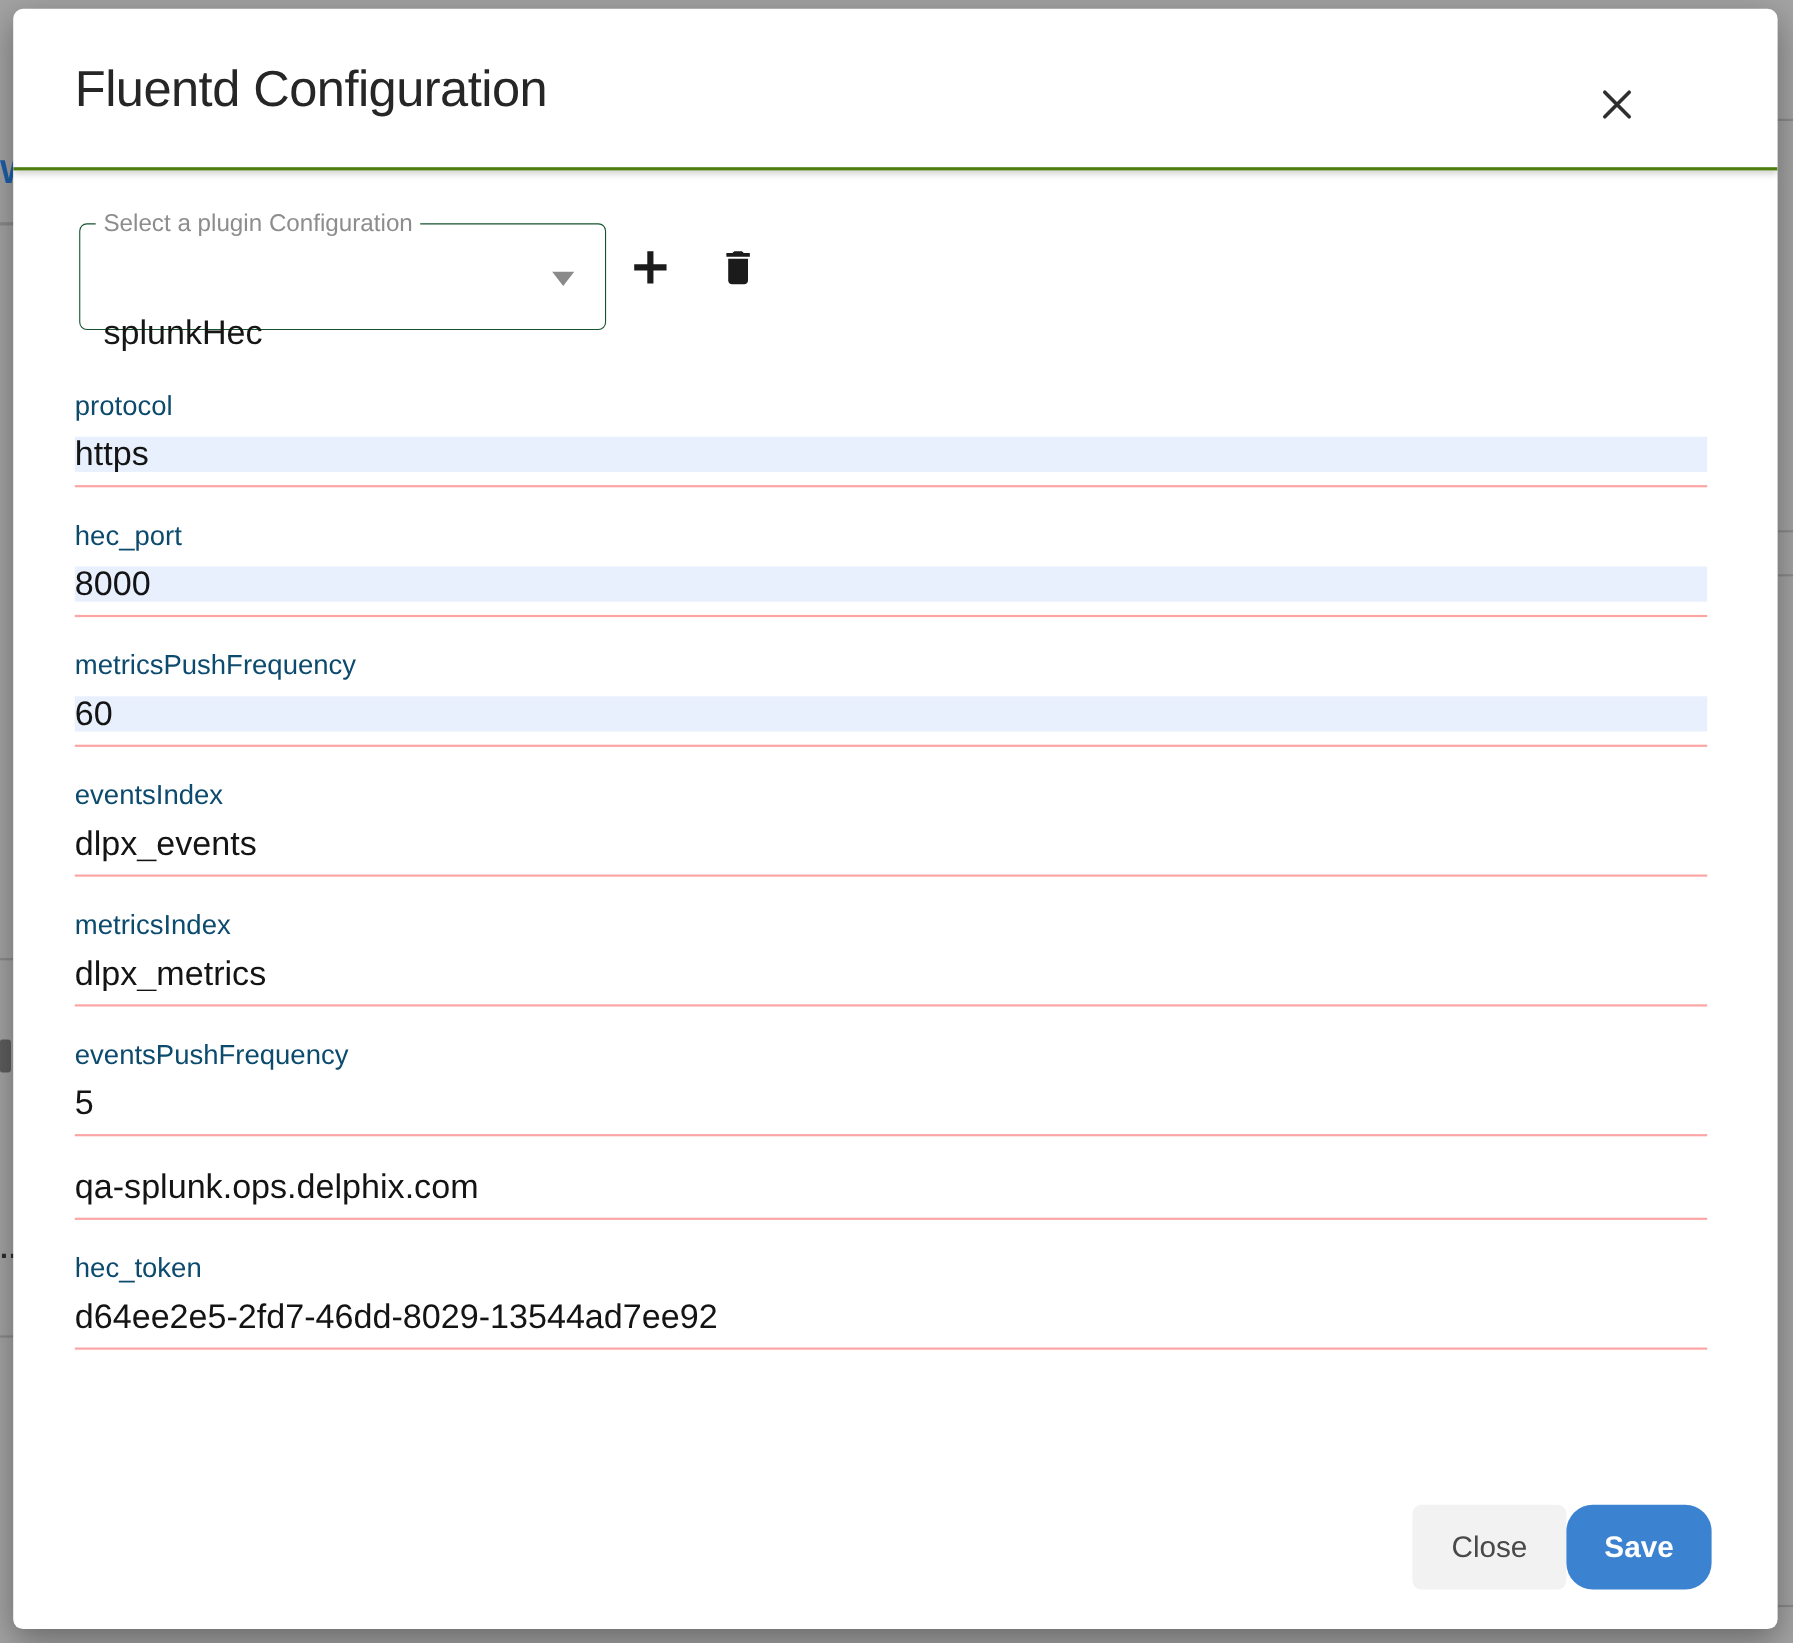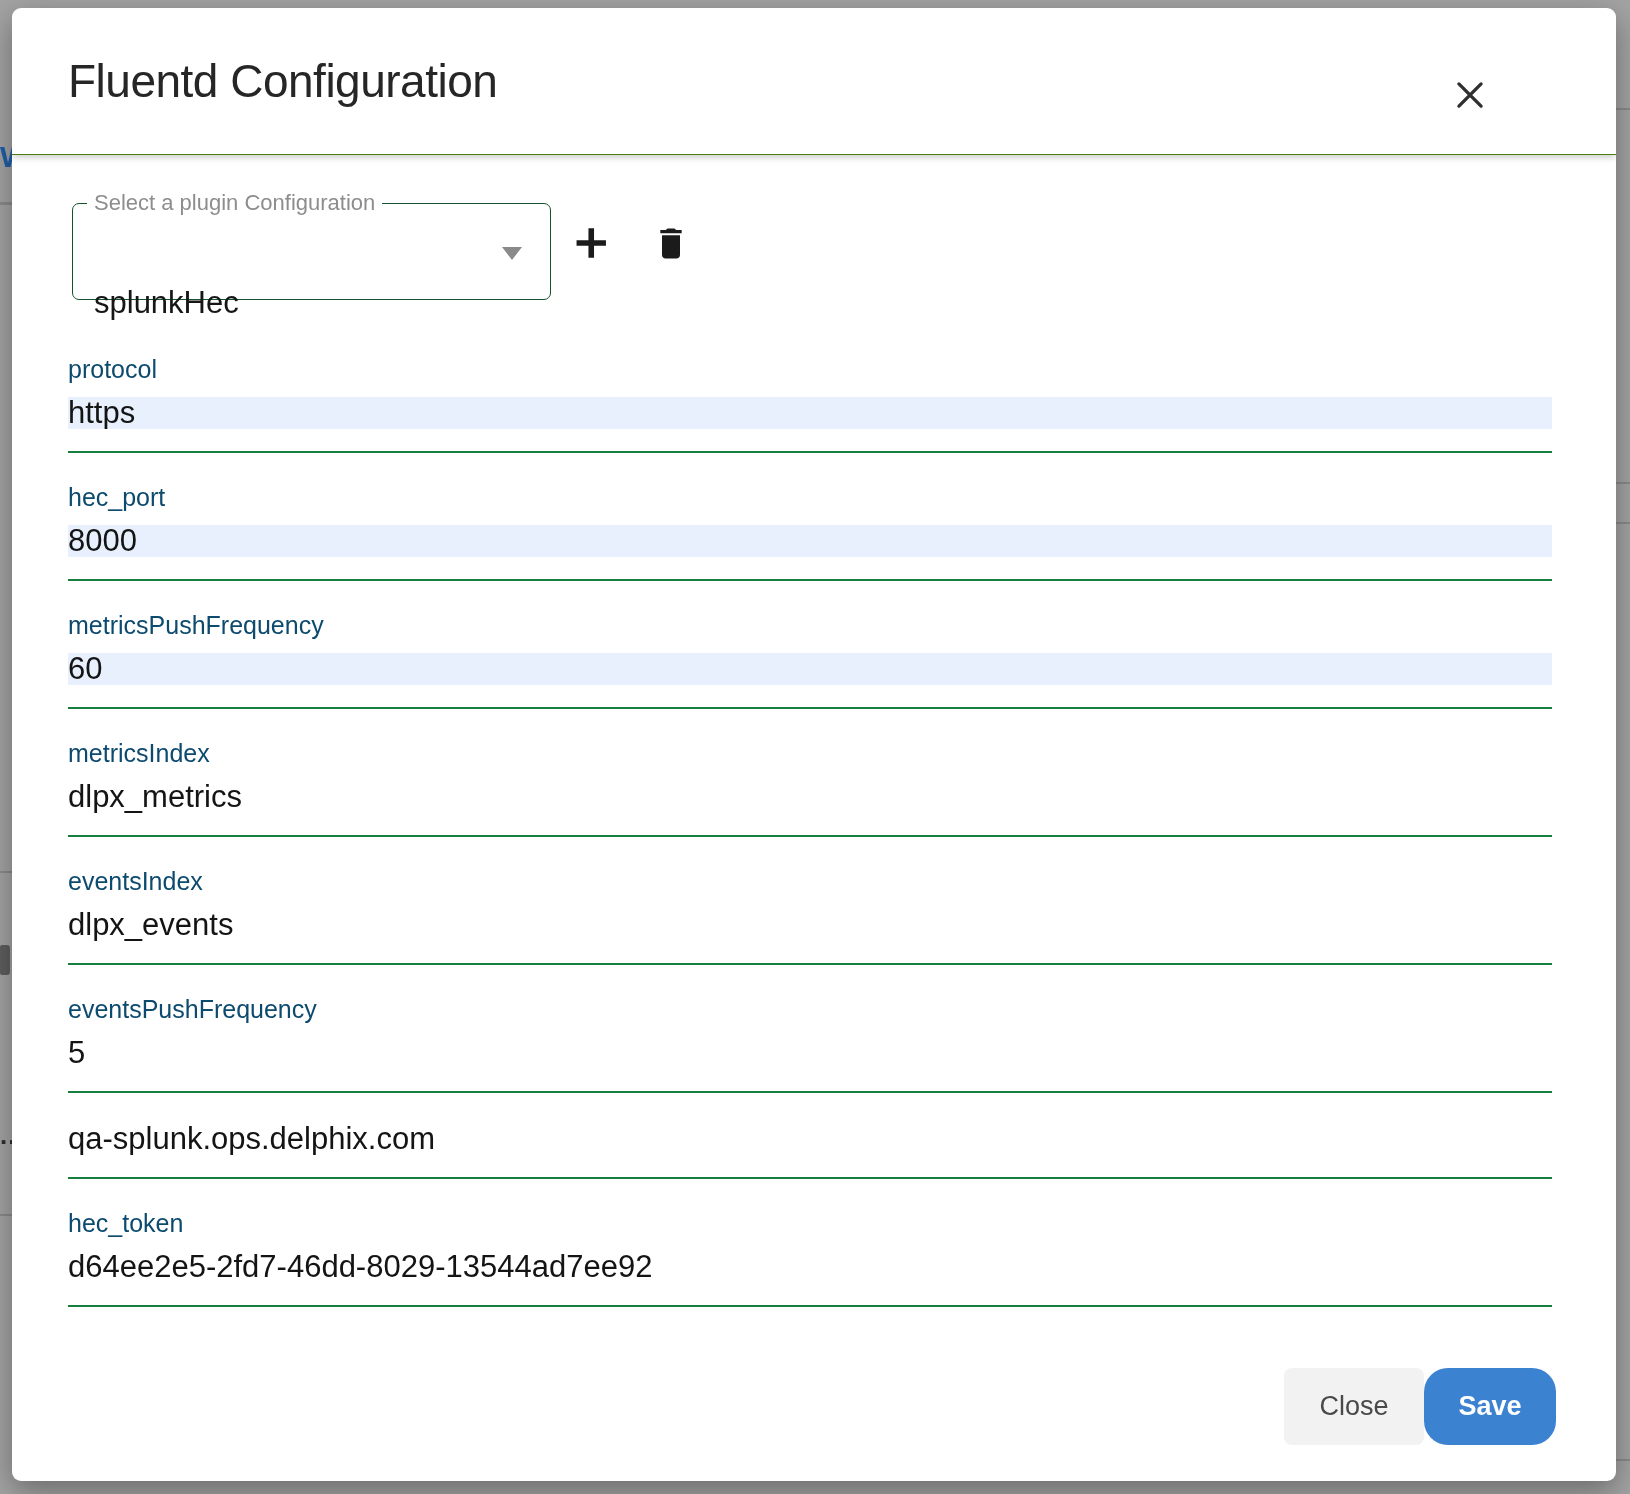--- a/index.html
+++ b/index.html
@@ -24,21 +24,21 @@
   
   .modal {
     position:absolute; z-index:2; left:12px; top:8px;
     width:1604px; height:1473px;
     background:#ffffff; border-radius:9px;
     box-shadow:0 10px 30px rgba(0,0,0,.35);
     overflow:hidden;
   }
   .modal-header {
     position:relative; height:147px;
-    border-bottom:1px solid #4d7c0f;
+    border-bottom:3px solid #4d7c0f;
     box-shadow:0 4px 6px -1px rgba(0,0,0,.18);
     display:flex; align-items:center;
     padding-left:56px;
   }
   .modal-title { font-size:46px; color:#262626; letter-spacing:-.5px; }
   .close-btn {
     position:absolute; top:66px; right:124px;
     width:44px; height:44px; border:none; background:transparent; cursor:pointer;
     display:flex; align-items:center; justify-content:center;
   }
@@ -72,21 +72,21 @@
     width:48px; height:48px; border:none; background:transparent; cursor:pointer;
     display:flex; align-items:center; justify-content:center; margin-top:24px;
   }
   .icon-btn.add { margin-left:18px; }
   .icon-btn.del { margin-left:30px; }
 
   
   .fields { margin-top:55px; }
   .field { margin-bottom:30px; }
   .f-label { font-size:25px; line-height:28px; color:#0c4a6e; margin-bottom:14px; }
-  .f-line { border-bottom:2px solid #15803d; padding-bottom:22px;margin-top:11px; }
+  .f-line { border-bottom:2px solid #fca5a5; padding-bottom:12px;margin-top:11px; }
   .f-value {
     height:32px; line-height:32px; font-size:31px; color:#141414;
     white-space:nowrap; overflow:hidden;
   }
   .f-value.hl { background:#e8f0fe; }
 
   
   .footer {
     position:absolute; right:60px; bottom:36px;
     display:flex; 
@@ -166,30 +166,30 @@
       </div>
 
       <div class="field">
         <div class="f-label">metricsPushFrequency</div>
         <div class="f-line">
           <div class="f-value hl" style="background: rgb(232, 240, 254);">60</div>
         </div>
       </div>
 
       <div class="field">
+        <div class="f-label">eventsIndex</div>
+        <div class="f-line">
+          <div class="f-value">dlpx_events</div>
+        </div>
+      </div>
+
+      <div class="field">
         <div class="f-label">metricsIndex</div>
         <div class="f-line">
           <div class="f-value">dlpx_metrics</div>
-        </div>
-      </div>
-
-      <div class="field">
-        <div class="f-label">eventsIndex</div>
-        <div class="f-line">
-          <div class="f-value">dlpx_events</div>
         </div>
       </div>
 
       <div class="field">
         <div class="f-label">eventsPushFrequency</div>
         <div class="f-line">
           <div class="f-value">5</div>
         </div>
       </div>
 

